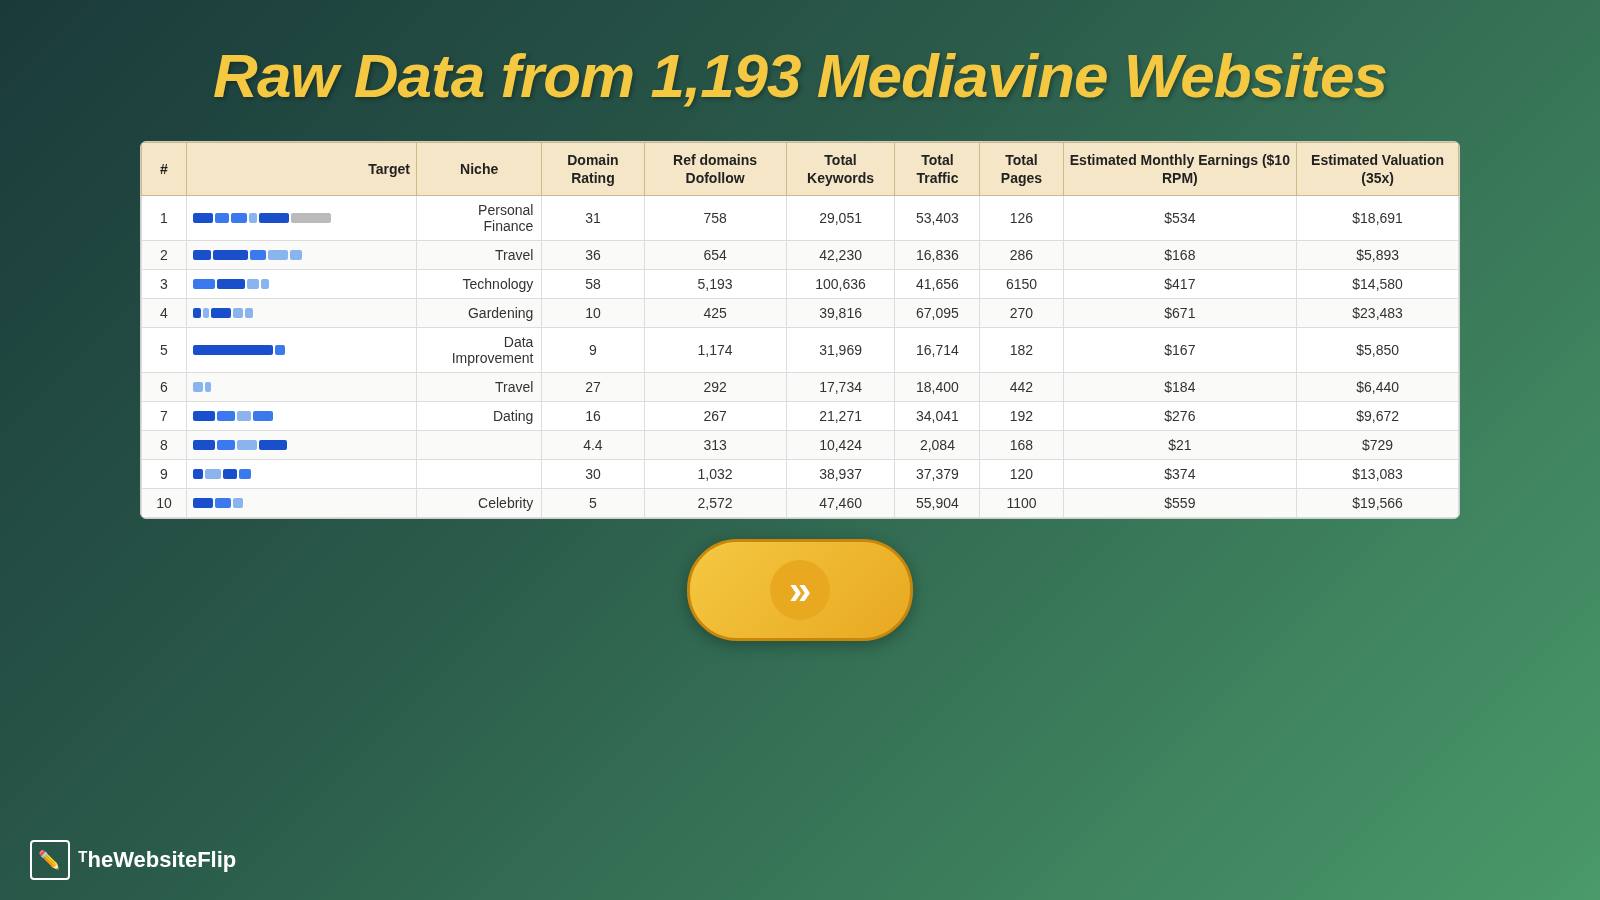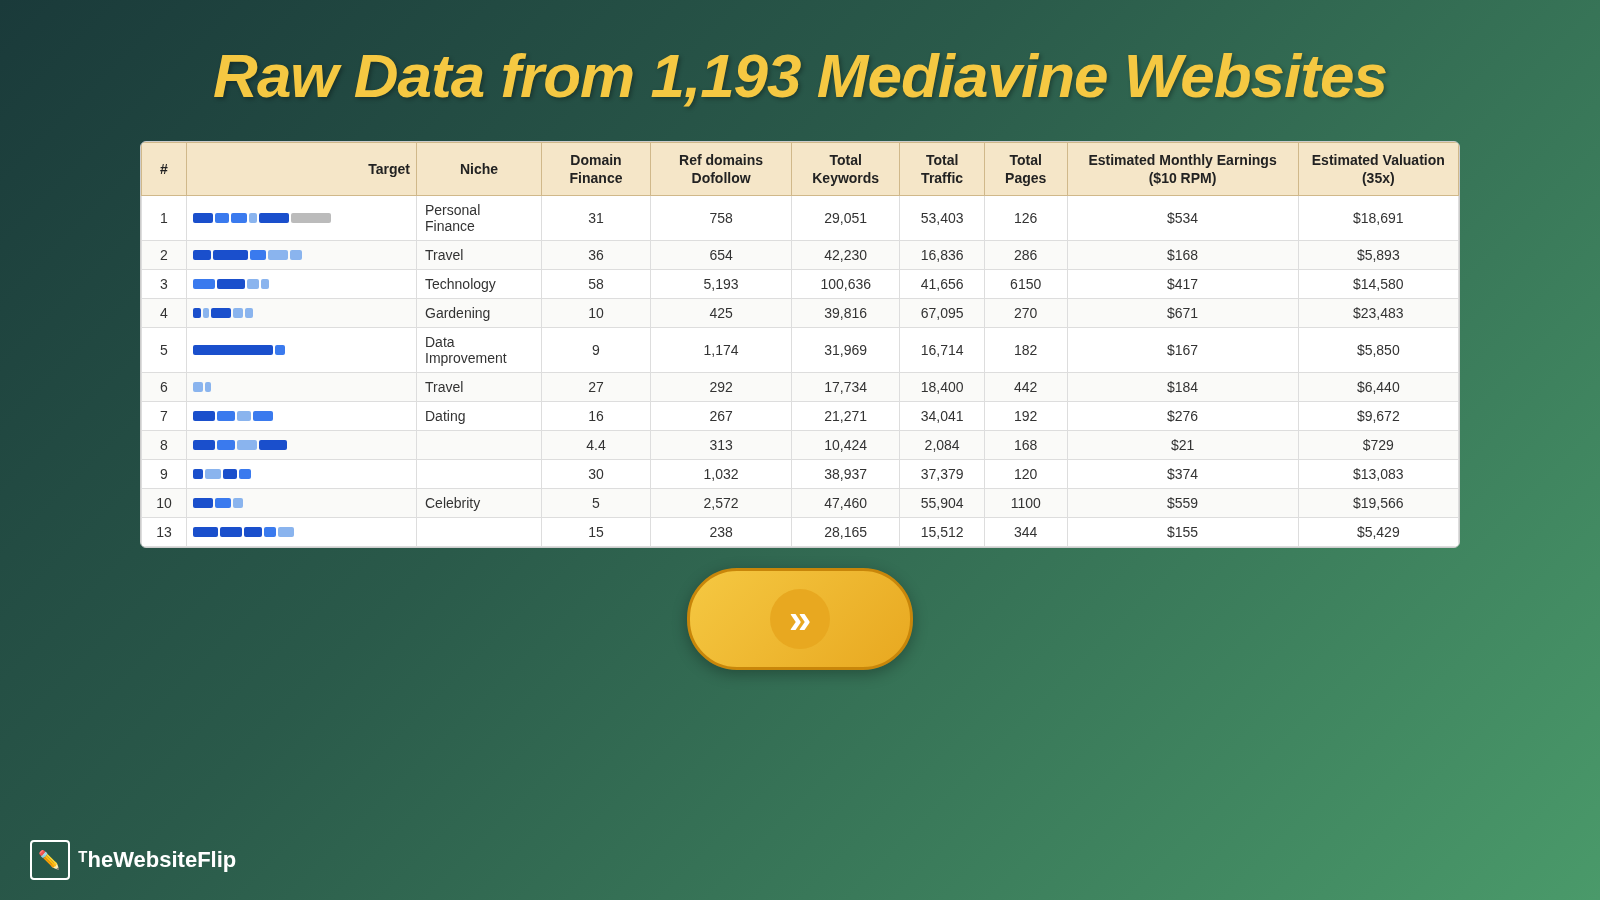--- a/index.html
+++ b/index.html
@@ -156,36 +156,36 @@
       height: 40px;
       border: 2px solid white;
       border-radius: 4px;
       display: flex;
       align-items: center;
       justify-content: center;
       font-size: 18px;
     }
 
     .niche-cell {
-      text-align: left;
+      text-align: right;
     }
   </style>
 </head>
 <body>
 
 <h1 class="page-title">Raw Data from 1,193 Mediavine Websites</h1>
 
 <div class="table-container">
   <table>
     <thead>
       <tr>
         <th>#</th>
         <th>Target</th>
         <th>Niche</th>
-        <th>Domain Finance</th>
+        <th>Domain Rating</th>
         <th>Ref domains Dofollow</th>
         <th>Total Keywords</th>
         <th>Total Traffic</th>
         <th>Total Pages</th>
         <th>Estimated Monthly Earnings ($10 RPM)</th>
         <th>Estimated Valuation (35x)</th>
       </tr>
     </thead>
     <tbody id="table-body">
     <tr>
@@ -370,40 +370,20 @@
           </td>
           <td class="niche-cell">Celebrity</td>
           <td>5</td>
           <td>2,572</td>
           <td>47,460</td>
           <td>55,904</td>
           <td>1100</td>
           <td>$559</td>
           <td>$19,566</td>
         </tr>
-        <tr>
-          <td>13</td>
-          <td>
-            <div class="blur-bars">
-              <span class="bar bar-blue-dark" style="width: 25px;"></span>
-              <span class="bar bar-blue-dark" style="width: 22px;"></span>
-              <span class="bar bar-blue-dark" style="width: 18px;"></span>
-              <span class="bar bar-blue-mid" style="width: 12px;"></span>
-              <span class="bar bar-blue-light" style="width: 16px;"></span>
-            </div>
-          </td>
-          <td class="niche-cell"></td>
-          <td>15</td>
-          <td>238</td>
-          <td>28,165</td>
-          <td>15,512</td>
-          <td>344</td>
-          <td>$155</td>
-          <td>$5,429</td>
-        </tr>
       </tbody>
   </table>
 </div>
 
 <div class="cta-container">
   <button class="cta-button">
     <span class="cta-arrows">»</span>
   </button>
 </div>
 

